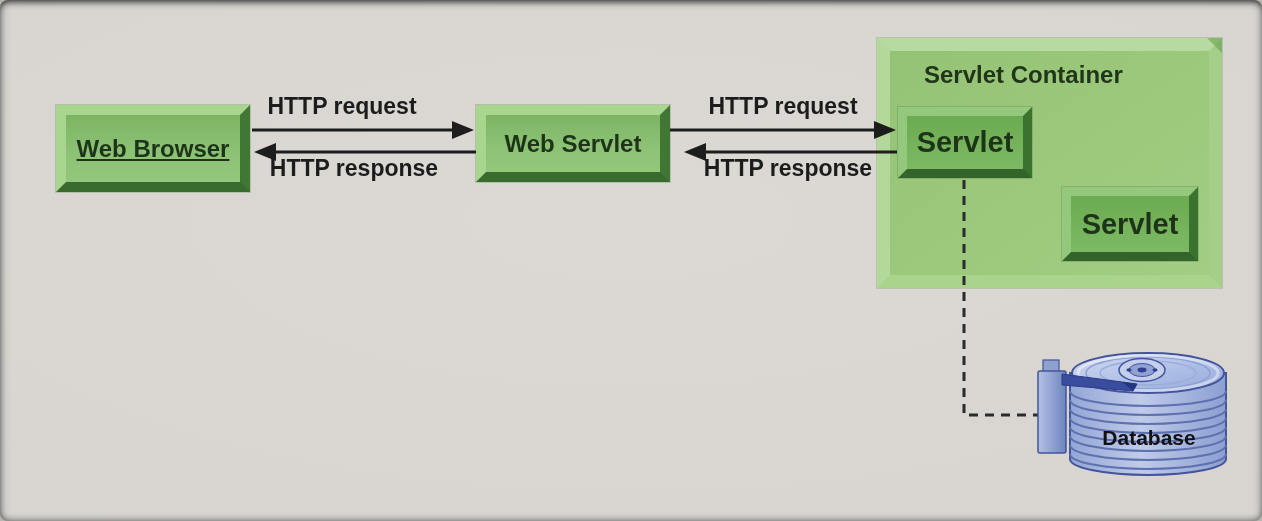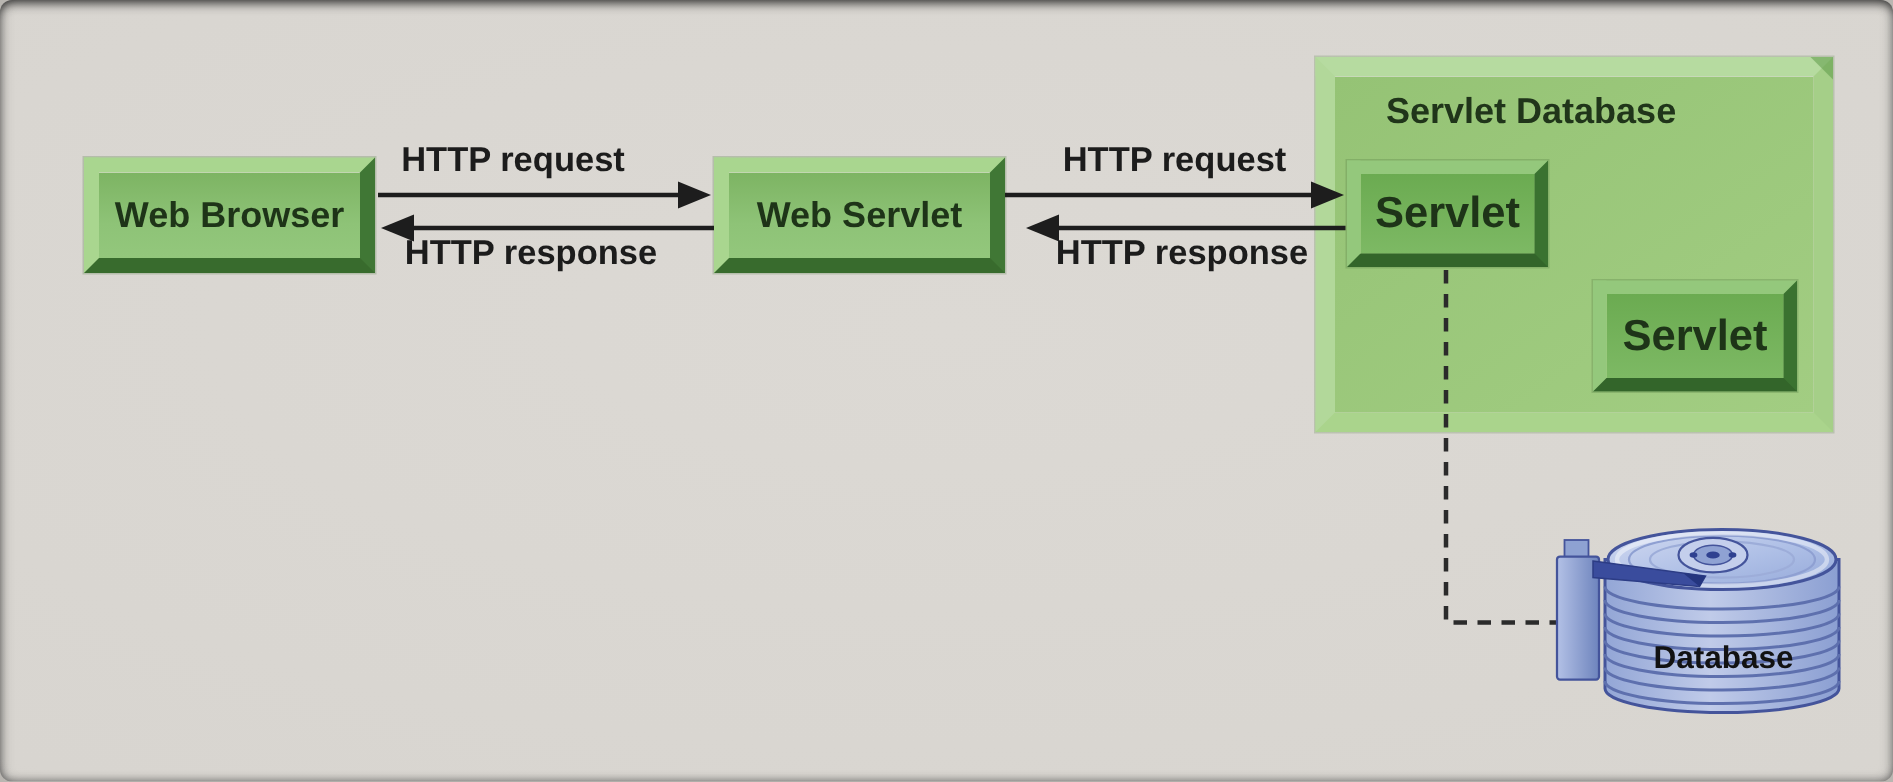--- a/index.html
+++ b/index.html
@@ -22,21 +22,21 @@
     display:flex; align-items:center; justify-content:center;
     font-weight:bold; color:#1e3418; box-shadow:0 0 0 1px rgba(70,110,55,.25);
   }
 
   .node-small {
     border-width:10px;
     border-color:#a9d68f #407735 #386b2d #a9d68f;
     background-image:linear-gradient(180deg,#7db463 0%, #8ec377 60%, #93c77c 100%);
     font-size:24px;
   }
-  .node-browser { left:56px; top:105px; width:194px; height:77px; }
+  .node-browser { left:56px; top:105px; width:194px; height:87px;text-decoration:underline; }
   .node-server  { left:476px; top:105px; width:194px; height:77px; }
 
   .container-box {
     position:absolute; left:877px; top:38px; width:345px; height:250px;
     border:13px solid;
     border-color:#b6dba0 #a5cf88 #aad48c #b2d89a;
     background-image:linear-gradient(145deg,#95c375,#a2cd82);
     background-clip:padding-box;
     box-shadow:0 0 0 1px rgba(90,130,70,.25);
   }
@@ -79,21 +79,21 @@
   <div class="bevel-box node-small node-browser">
     <span>Web Browser</span>
   </div>
 
   <div class="bevel-box node-small node-server">
     <span>Web Servlet</span>
   </div>
 
   <div class="container-box">
     <div class="container-corner"></div>
-    <div class="container-title">Servlet Database</div>
+    <div class="container-title">Servlet Container</div>
     <div class="bevel-box servlet servlet-top">
       <span>Servlet</span>
     </div>
     <div class="bevel-box servlet servlet-bottom">
       <span>Servlet</span>
     </div>
   </div>
 
   <div class="edge-label lbl-req1">HTTP request</div>
   <div class="edge-label lbl-res1">HTTP response</div>

